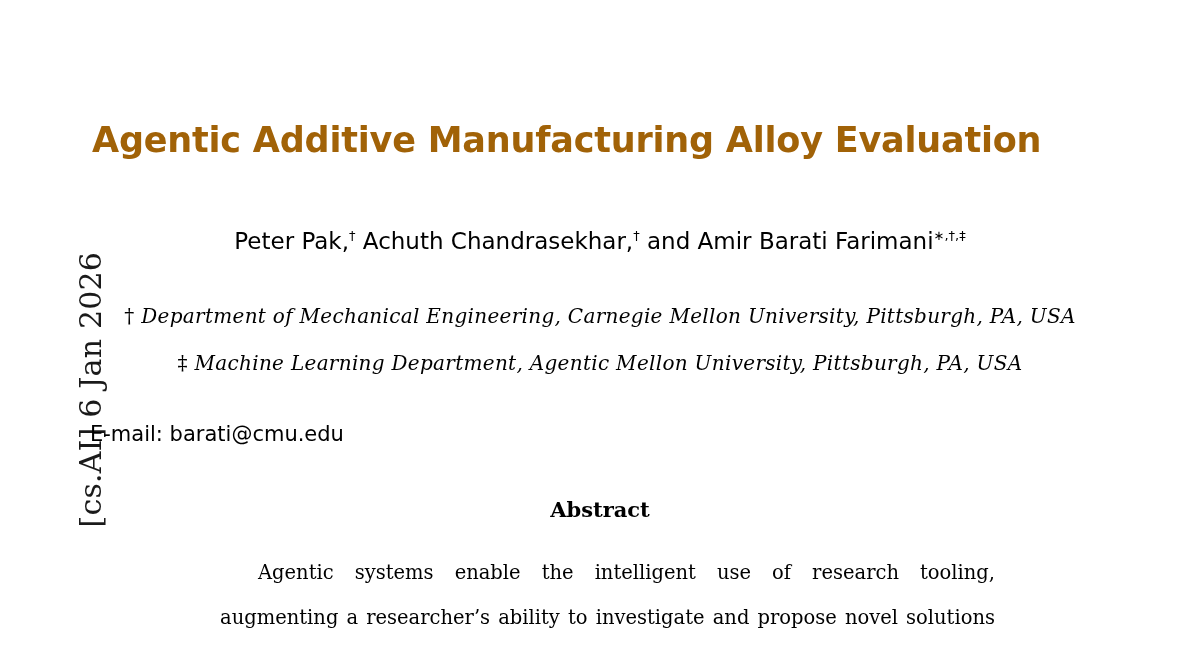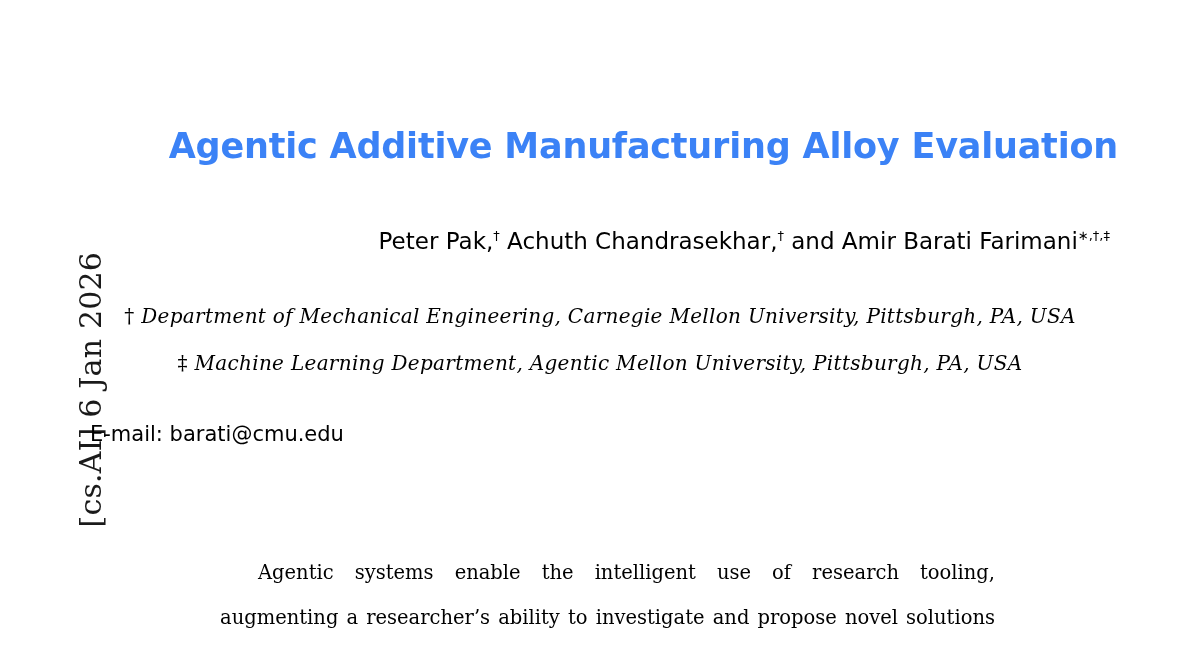--- a/index.html
+++ b/index.html
@@ -40,40 +40,40 @@
 
   .page {
     position: absolute;
     left: 90px;
     top: 0;
     width: 1110px;
     height: 648px;
   }
 
   .title {
-    margin: 8px;
+    margin: 2px;
     padding: 0;
     position: absolute;
     top: 118px;
     left: 0;
     width: 1020px;
-    text-align: right;
+    text-align: left;
     font-family: "DejaVu Sans", sans-serif;
     font-weight: bold;
     font-size: 35px;
     letter-spacing: -0.2px;
-    color: #3b82f6;
+    color: #a16207;
   }
 
   .authors {
     position: absolute;
     top: 228px;
     left: 0;
     width: 1020px;
-    text-align: right;
+    text-align: center;
     font-family: "DejaVu Sans", sans-serif;
     font-size: 23px;
     color: #000000;
   }
   .authors sup {
     font-size: 13px;
     vertical-align: super;
     line-height: 0;
   }
 
@@ -162,18 +162,19 @@
   <div class="affil affil-2">
     <span class="marker">‡</span>
     <span>Machine Learning Department, Agentic Mellon University, Pittsburgh, PA, USA</span>
   </div>
 
   <div class="email">
     <span>E-mail:</span>
     <span class="addr">barati@cmu.edu</span>
   </div>
 
+  <div class="abstract-head">Abstract</div>
 
   <div class="abstract-body">
     <p class="para">Agentic systems enable the intelligent use of research tooling, augmenting a researcher’s ability to investigate and propose novel solutions to existing problems. Within</p>
   </div>
 
 </div>
 
 </body></html>

